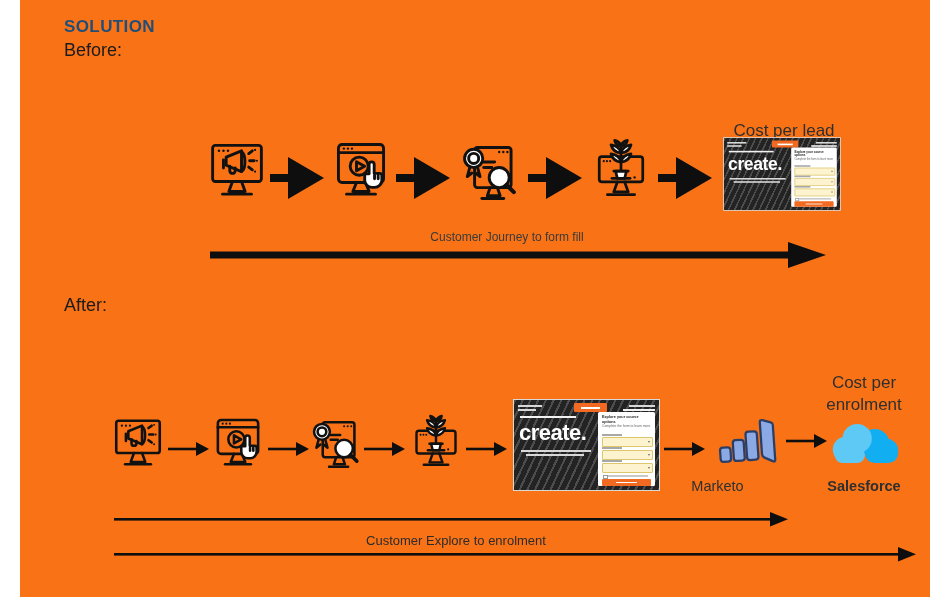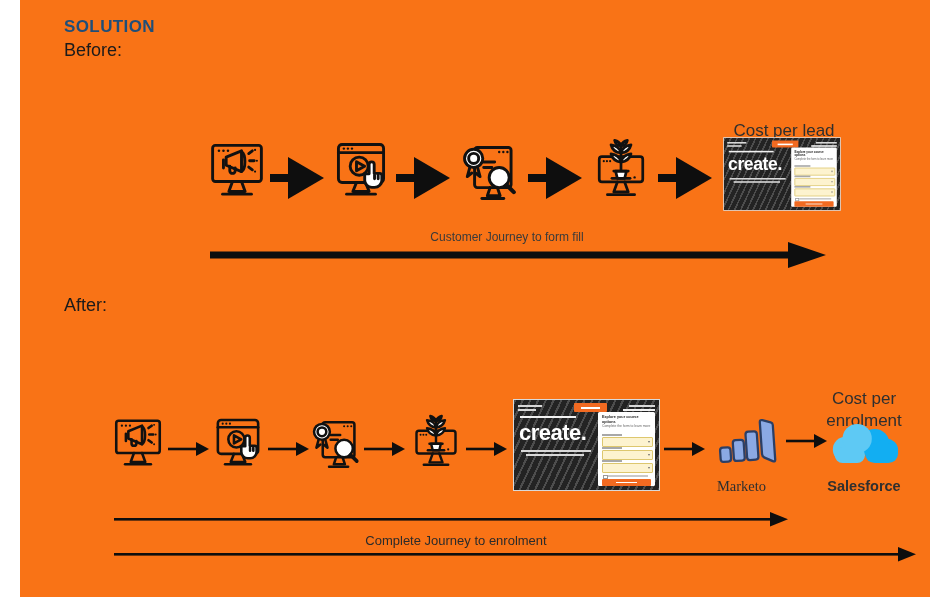--- a/index.html
+++ b/index.html
@@ -346,44 +346,44 @@
   </svg>
 
   <svg class="abs" style="left:694px;top:412px;" width="70" height="64" viewBox="0 0 74 66">
     <g transform="rotate(-4 37 33)" stroke="#2b3f66" stroke-width="2.4" stroke-linejoin="round" fill="#8ba9e4">
       <rect x="6" y="35" width="11" height="15" rx="3"></rect>
       <rect x="20" y="28" width="11.5" height="22" rx="3"></rect>
       <rect x="34" y="20" width="12" height="30" rx="3"></rect>
       <path d="M50 11 q0 -3 2.8 -2.1 l8.7 2.9 q2 .7 2 2.9 v36.5 q0 3 -2.7 1.6 l-8.4 -4.3 q-2.4 -1.2 -2.4 -3.9 z"></path>
     </g>
   </svg>
-  <div class="abs logo-label" style="left:664px;top:478px;width:115px;font-family:Liberation Serif, serif;">Marketo</div>
+  <div class="abs logo-label" style="left:640px;top:478px;width:115px;">Marketo</div>
 
   <svg class="abs" style="left:766px;top:432px;" width="42" height="18" viewBox="0 0 42 18">
     <line x1="0" y1="9" x2="29" y2="9" stroke="#0e0e0e" stroke-width="2.6"></line>
     <polygon points="28,2 41,9 28,16" fill="#0e0e0e"></polygon>
   </svg>
 
-  <div class="abs cost-label" style="left:788px;top:388px;width:112px;">Cost per enrolment</div>
+  <div class="abs cost-label" style="left:788px;top:372px;width:112px;">Cost per enrolment</div>
   <svg class="abs" style="left:806px;top:418px;" width="76" height="55" viewBox="0 0 78 56">
     <g>
       <circle cx="50" cy="26" r="15" fill="#12aef2"></circle>
       <circle cx="62" cy="33" r="12" fill="#12aef2"></circle>
       <rect x="40" y="26" width="34" height="20" rx="10" fill="#12aef2"></rect>
       <circle cx="20" cy="32" r="13" fill="#5ec9f4"></circle>
       <circle cx="32" cy="21" r="15" fill="#5ec9f4"></circle>
       <rect x="9" y="30" width="31" height="16" rx="8" fill="#5ec9f4"></rect>
     </g>
   </svg>
   <div class="abs logo-label" style="left:788px;top:478px;width:112px;font-weight:bold;">Salesforce</div>
 
   <svg class="abs" style="left:94px;top:511px;" width="674" height="16" viewBox="0 0 674 16">
     <rect x="0" y="7" width="658" height="2.6" fill="#0e0e0e"></rect>
     <polygon points="656,1 674,8.3 656,15.6" fill="#0e0e0e"></polygon>
   </svg>
 
-  <div class="abs journey-label big" style="left:286px;top:533px;width:300px;">Complete Journey to enrolment</div>
+  <div class="abs journey-label big" style="left:286px;top:533px;width:300px;">Customer Explore to enrolment</div>
   <svg class="abs" style="left:94px;top:546px;" width="802" height="16" viewBox="0 0 802 16">
     <rect x="0" y="7" width="786" height="2.6" fill="#0e0e0e"></rect>
     <polygon points="784,1 802,8.3 784,15.6" fill="#0e0e0e"></polygon>
   </svg>
 
 </div>
 
 </body></html>

